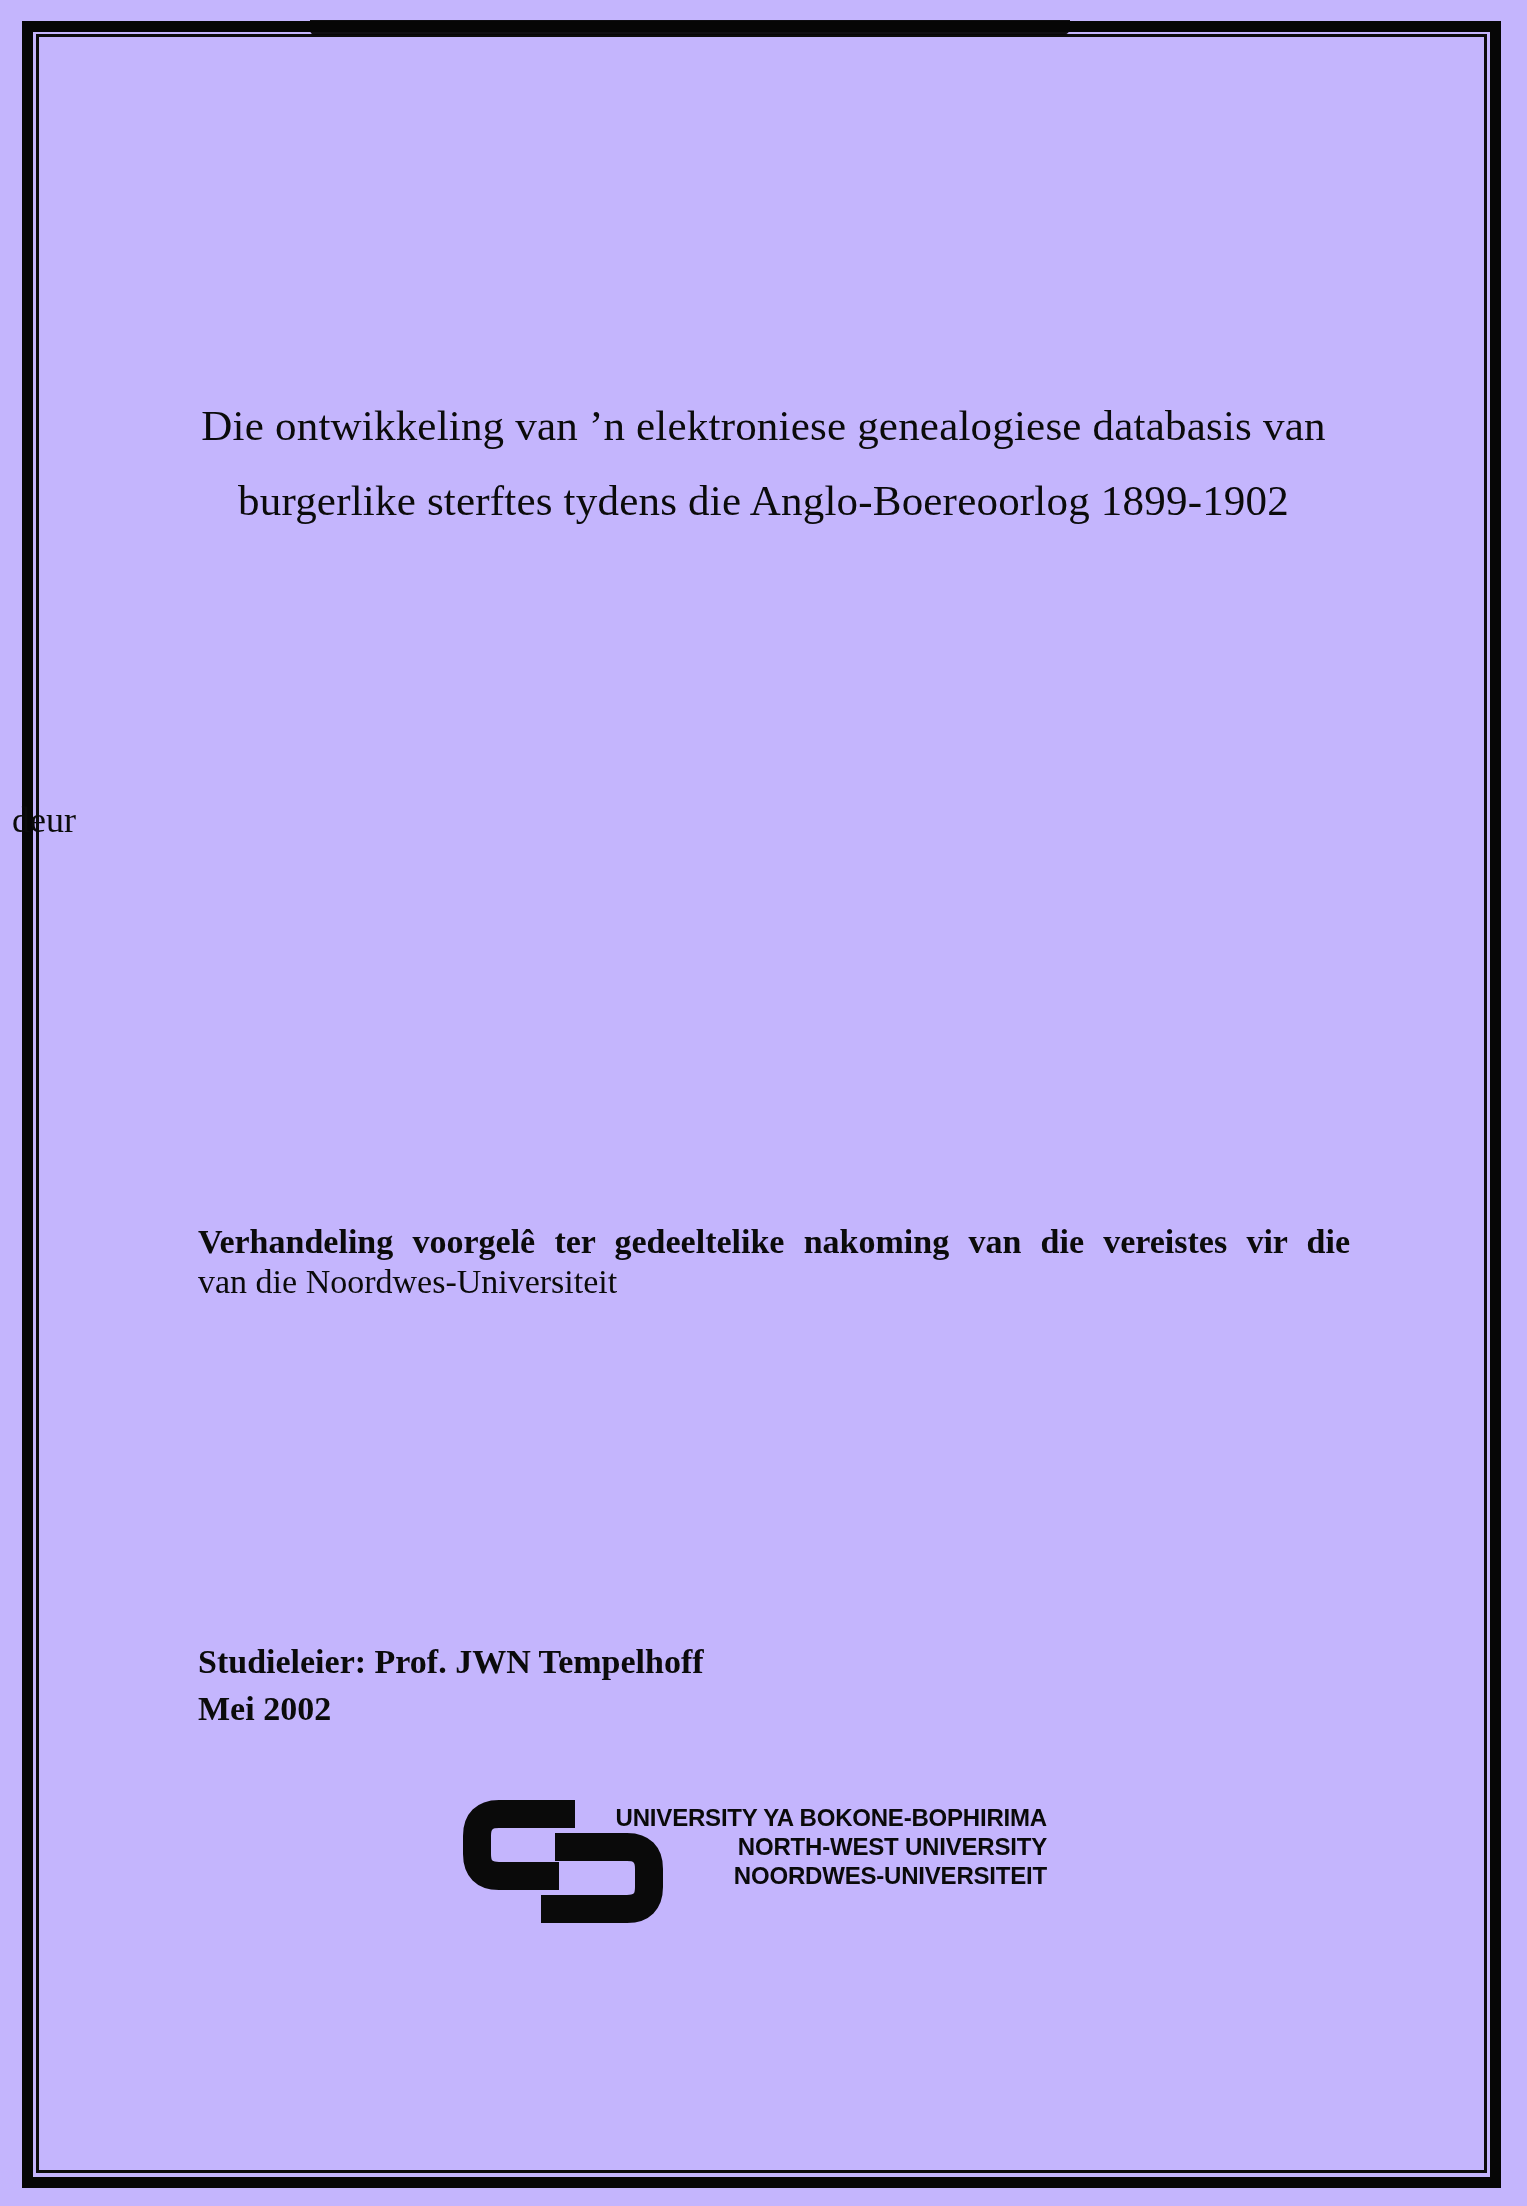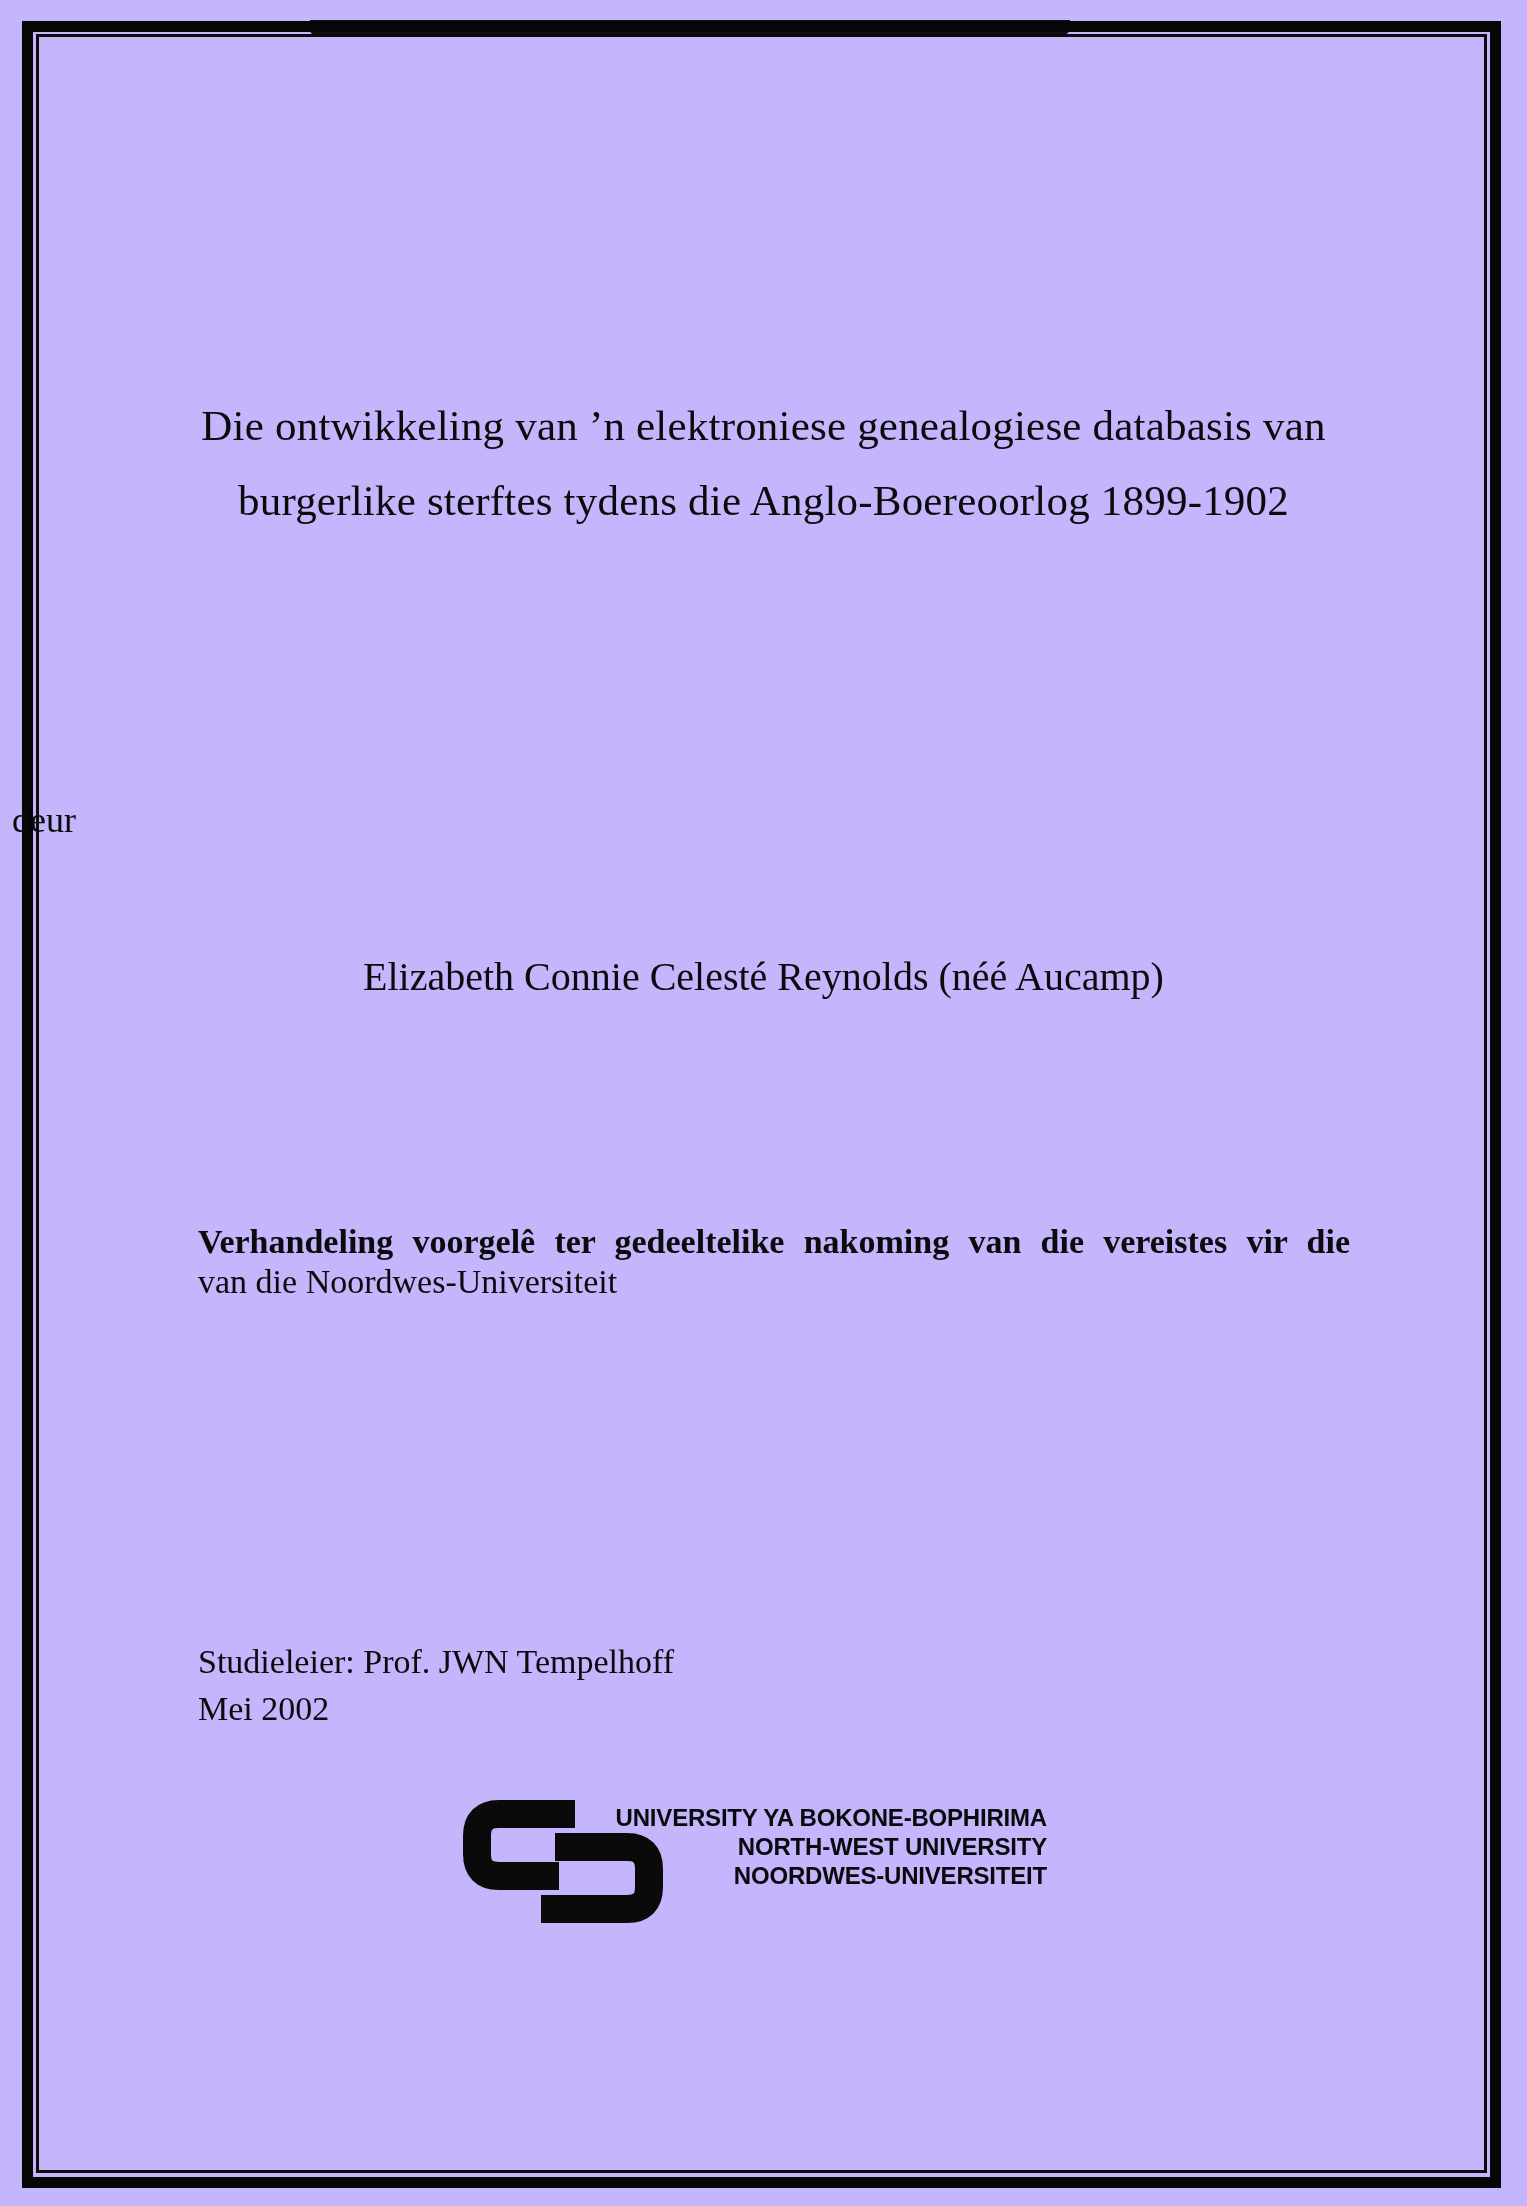--- a/index.html
+++ b/index.html
@@ -58,21 +58,21 @@
   .statement .just {
     text-align: justify;
     text-align-last: justify;
     white-space: normal;
     font-weight: bold;
   }
   .statement .it { font-style: italic; }
 
   .supervisor-block {
     position: absolute; left: 198px; top: 1638px;
-    font-size: 34px; line-height: 47px;
+    font-size: 34px; line-height: 47px; font-weight: bold;
   }
 
   .logo { position: absolute; left: 463px; top: 1800px; width: 600px; height: 140px; }
   .logo-mark { position: absolute; left: 0; top: 0; width: 200px; height: 137px; }
   .logo-text {
     position: absolute; left: 122px; top: 3px; width: 462px;
     text-align: right;
     font-family: "Liberation Sans", sans-serif;
     font-weight: 700;
     font-size: 24px; line-height: 29px;
@@ -90,21 +90,20 @@
   <div class="frame-inner"></div>
   <div class="scan-artifact"></div>
 
   <div class="title-block">
     <div class="line">Die ontwikkeling van ’n elektroniese genealogiese databasis van</div>
     <div class="line">burgerlike sterftes tydens die Anglo-Boereoorlog 1899-1902</div>
   </div>
 
   <div class="byline">deur</div>
 
-  <div class="author-line">Elizabeth Connie Celesté Reynolds (néé Aucamp)</div>
 
   <div class="statement">
     <div class="just">Verhandeling voorgelê ter gedeeltelike nakoming van die vereistes vir die</div>
     <div>van die Noordwes-Universiteit</div>
   </div>
 
   <div class="supervisor-block">
     <div>Studieleier: Prof. JWN Tempelhoff</div>
     <div>Mei 2002</div>
   </div>

